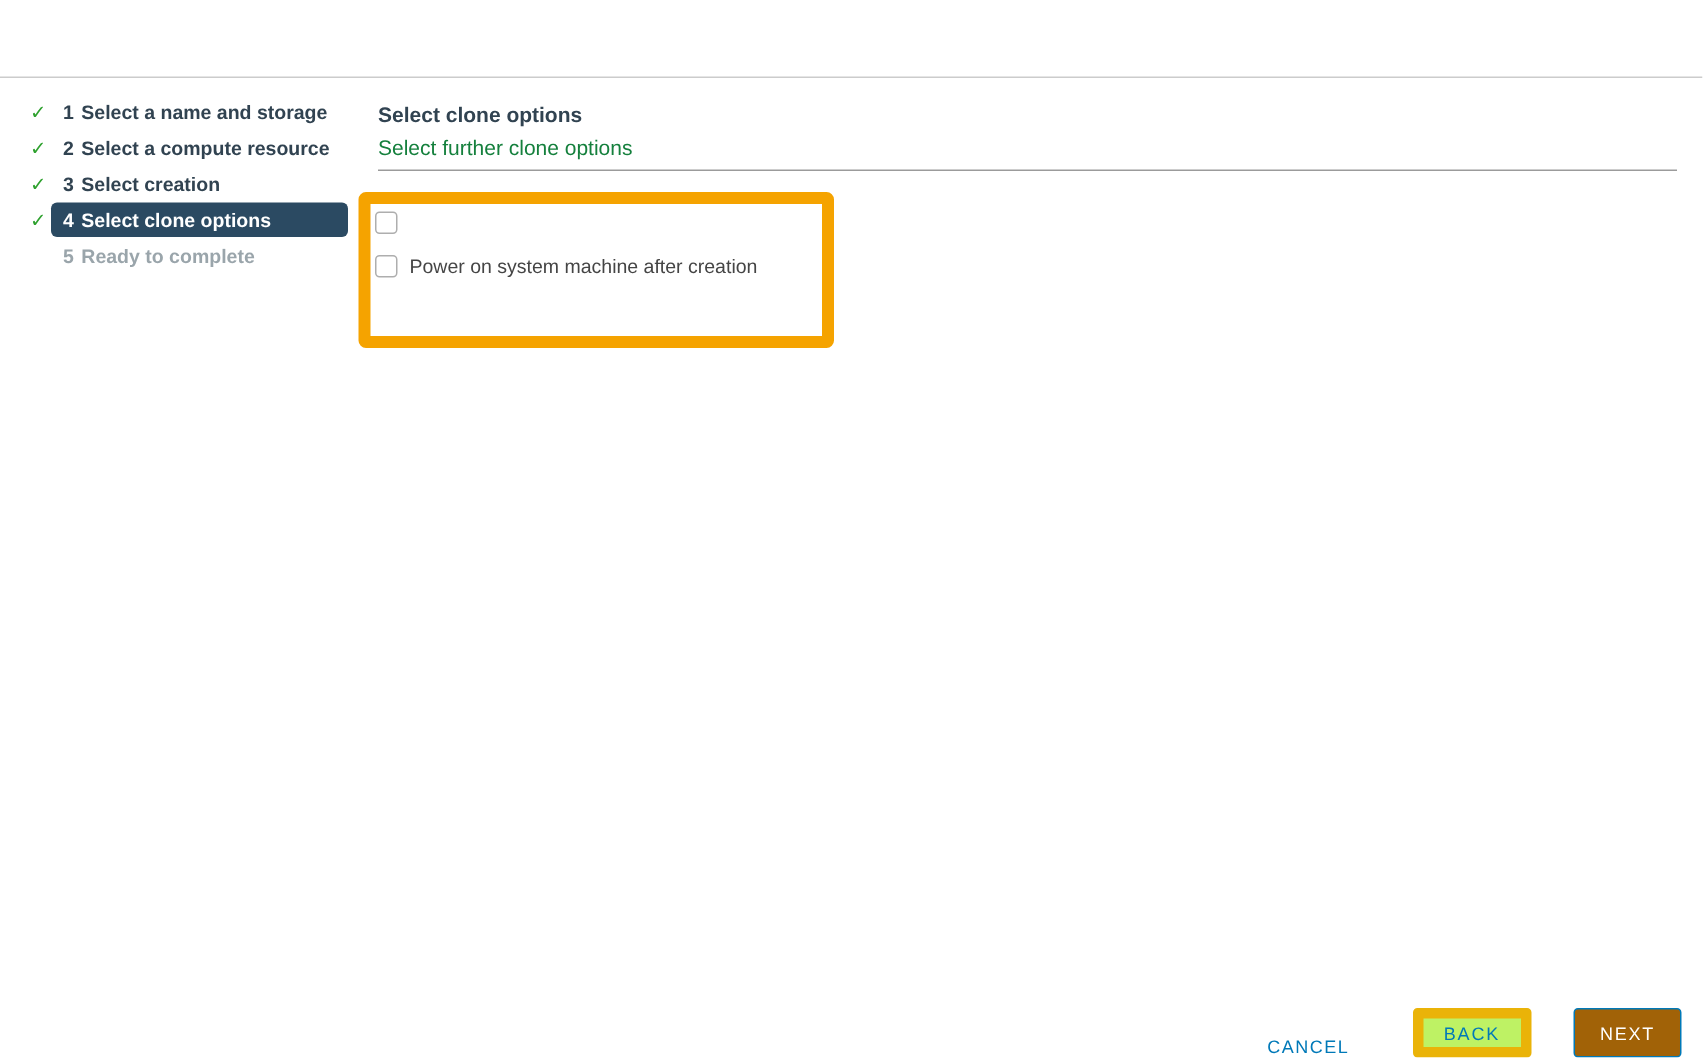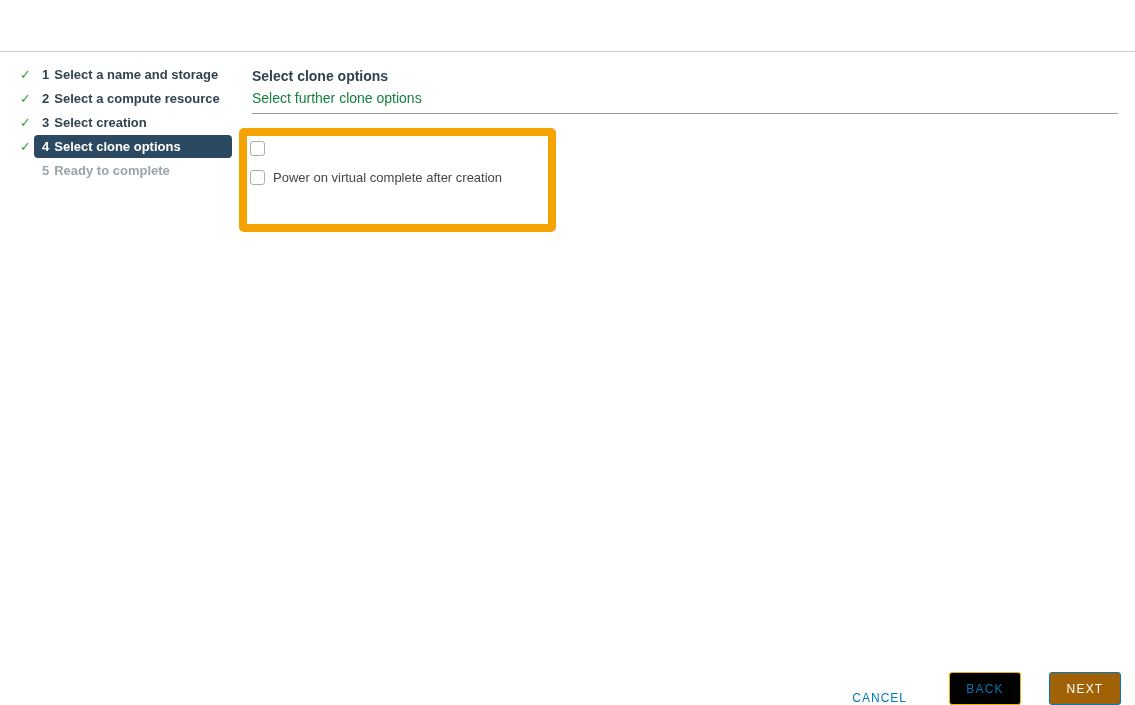--- a/index.html
+++ b/index.html
@@ -97,21 +97,21 @@
     font-size: 12px; font-weight: 500; letter-spacing: 1px;
     margin-right: 26px; padding: 0;
   }
   .btn {
     height: 33px; min-width: 72px; padding: 0 14px;
     border-radius: 3px; cursor: pointer; font-family: inherit;
     font-size: 12px; font-weight: 500; letter-spacing: 1.2px;
     display: inline-flex; align-items: center; justify-content: center;
   }
   .btn-back {
-    background: #000000; color: #0079b8; border: 1px solid #eab308;
+    background: #bef264; color: #0079b8; border: 7px solid #eab308;
     margin-right: 12px;
   }
   .btn-next {
     background: #a16207; color: #ffffff; border: 1px solid #0079b8;
   }
 </style>
 </head>
 <body>
 
 <div class="page">
@@ -161,21 +161,21 @@
   <div class="content-divider"></div>
 
   <div class="highlight-box"></div>
 
   <div class="options">
     <div class="option-row">
       <span class="checkbox" role="checkbox" aria-checked="false"></span>
     </div>
     <div class="option-row">
       <span class="checkbox" role="checkbox" aria-checked="false"></span>
-      <span class="option-label">Power on virtual complete after creation</span>
+      <span class="option-label">Power on system machine after creation</span>
     </div>
   </div>
 
   <div class="footer">
     <button class="btn-cancel">CANCEL</button>
     <button class="btn btn-back">BACK</button>
     <button class="btn btn-next">NEXT</button>
   </div>
 
 </div>

